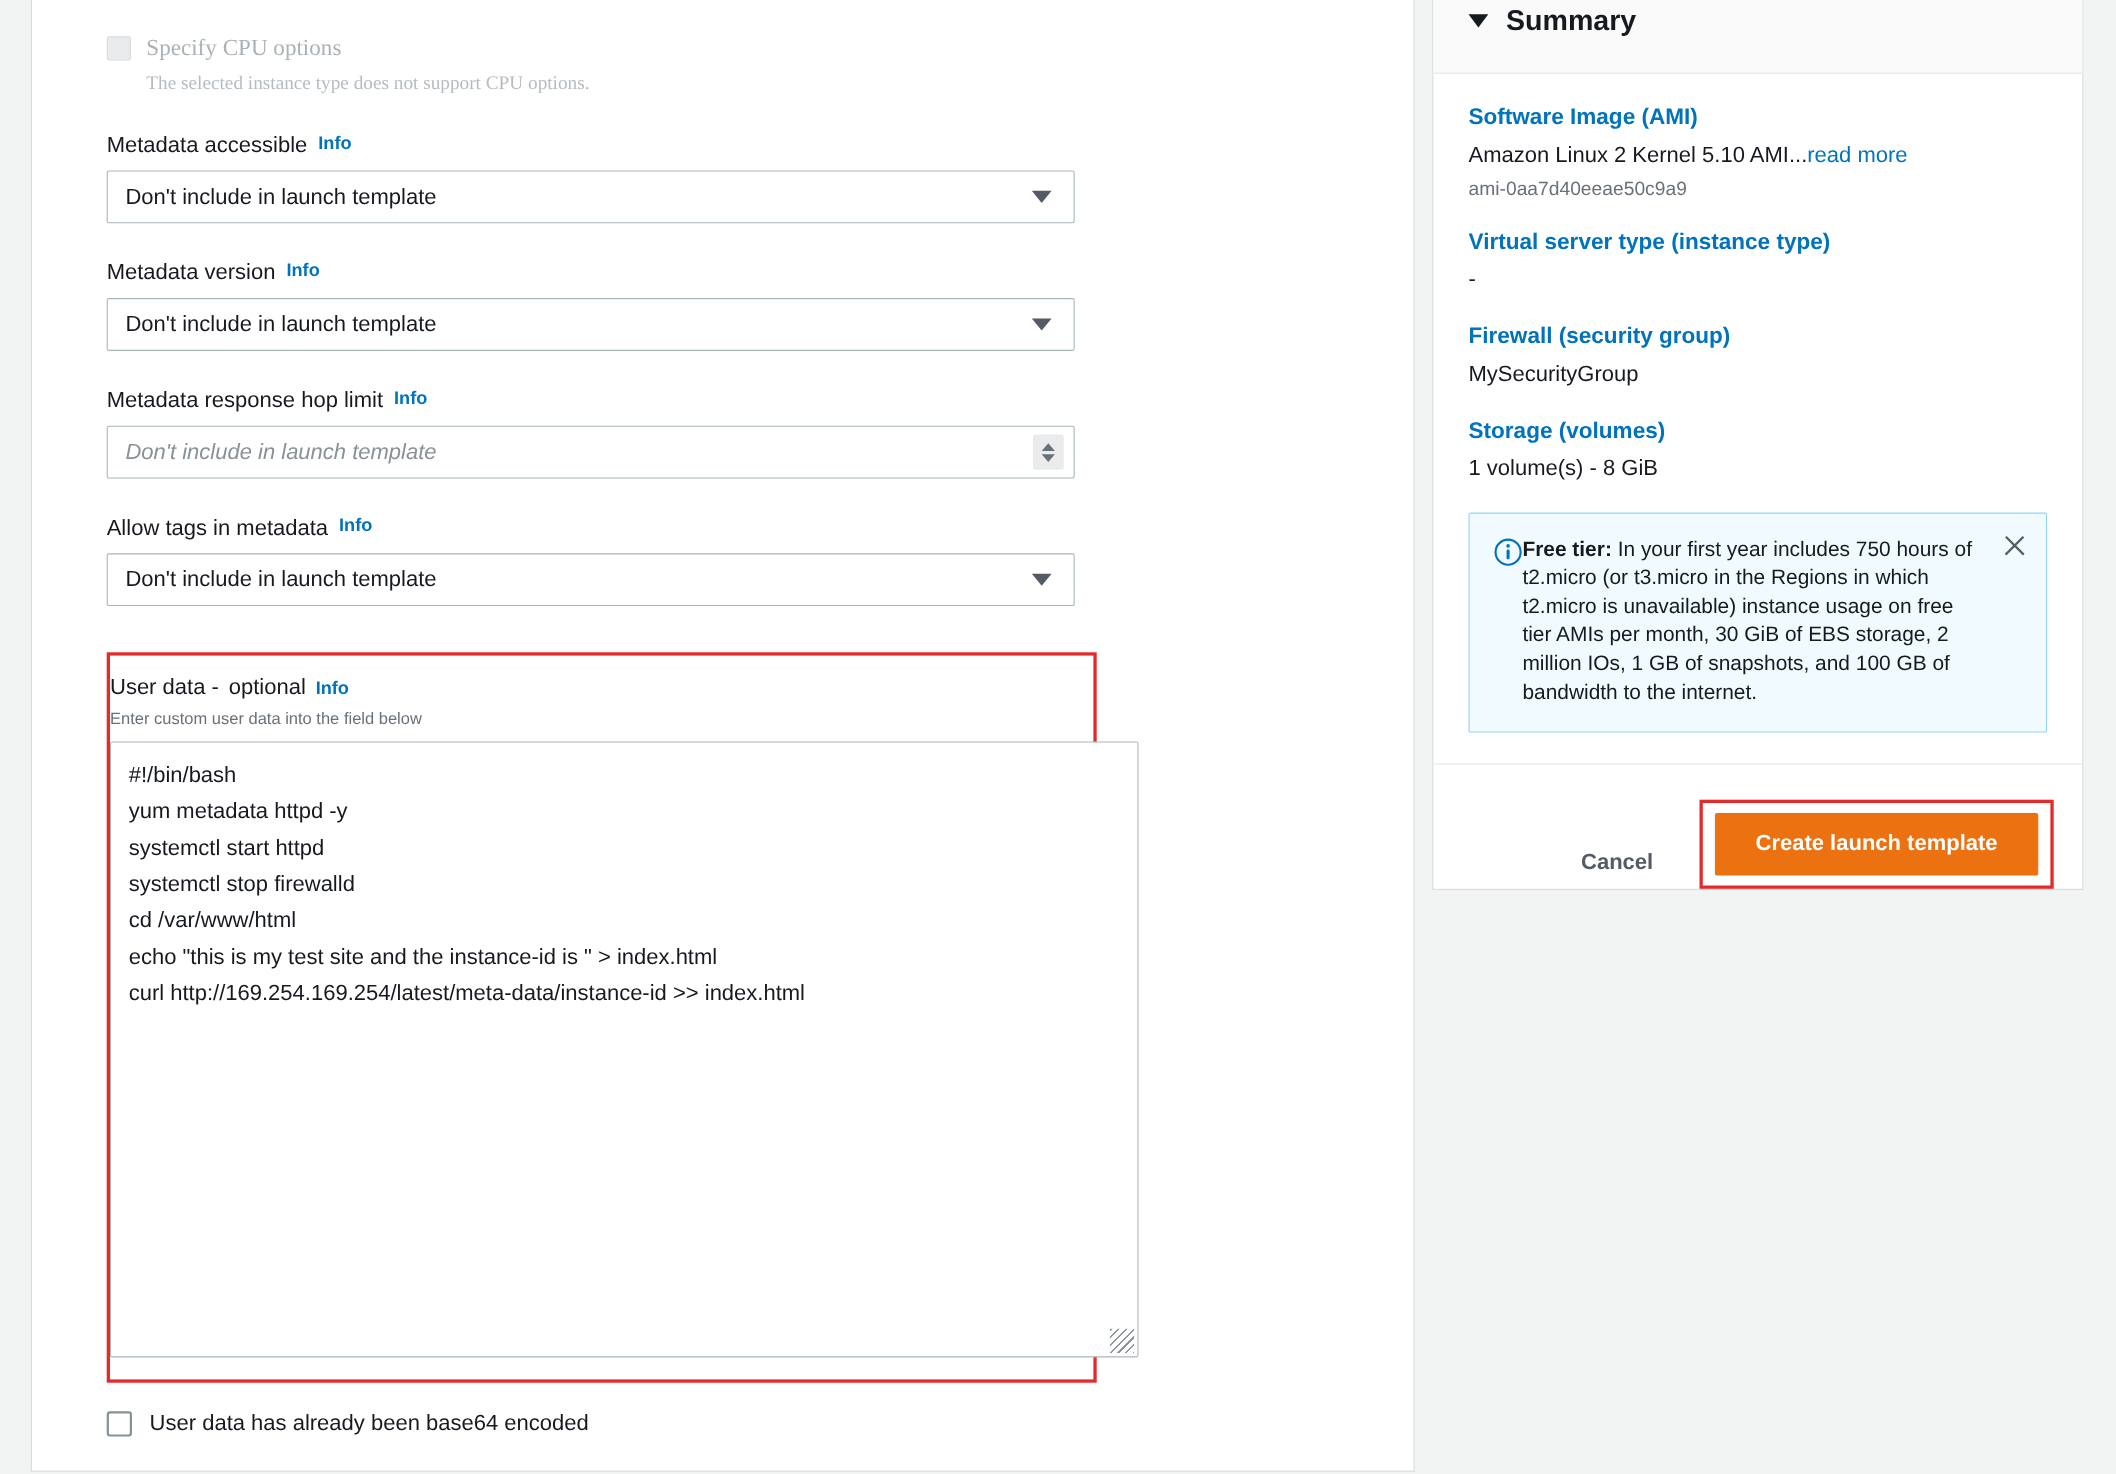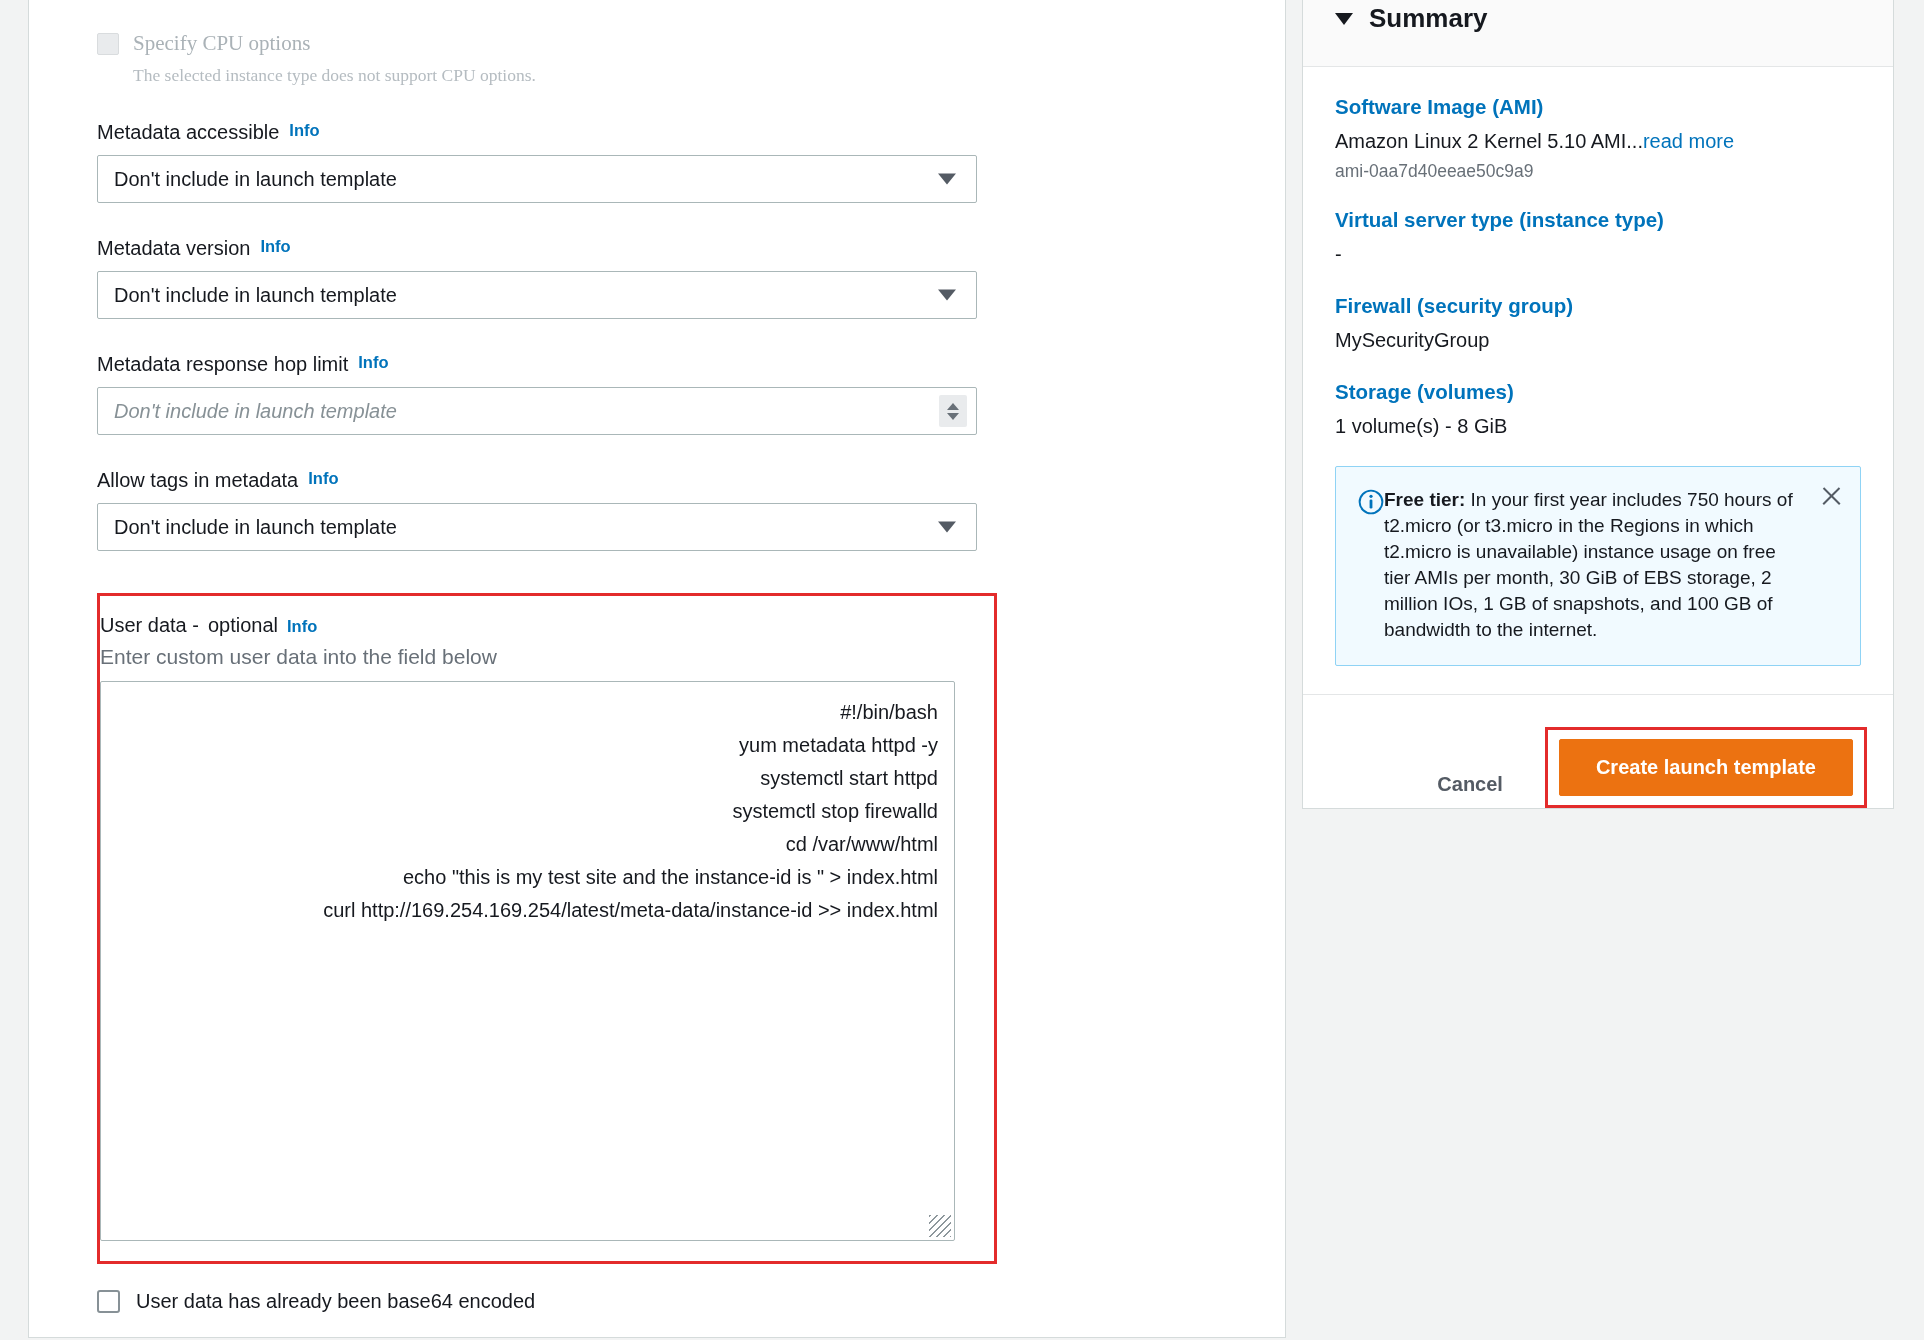--- a/index.html
+++ b/index.html
@@ -76,29 +76,28 @@
 
   
   .userdata-wrap {
     position: relative;
     margin-top: 42px;
     width: 900px;
     border: 3px solid #e32b2b;
     padding: 18px 18px 20px 0;
   }
   .ud-label { font-size: 20px; color: #16191f; display: flex; align-items: baseline; gap: 9px; }
-  .ud-sub { font-size: 21px; color: #687078; margin-top: 8px; }
+  .ud-sub { font-size: 15px; color: #687078; margin-top: 8px; }
   .textarea-box {
     position: relative;
     margin-top: 12px;
-    width: 855px; height: 560px;
+    width: 935px; height: 560px;
     border: 1px solid #aab7b8; border-radius: 2px;
     background: #fff; padding: 14px 16px;
     overflow: hidden;
-    text-align: right;
   }
   .code-line { font-size: 20px; color: #16191f; line-height: 33px; white-space: pre; }
   .resize-handle {
     position: absolute; right: 3px; bottom: 3px; width: 22px; height: 22px;
     background: repeating-linear-gradient(135deg, #8d979c 0 1.5px, transparent 1.5px 5px);
     cursor: nwse-resize;
   }
 
   
   .b64-row { display: flex; align-items: center; gap: 16px; margin-top: 26px; }

